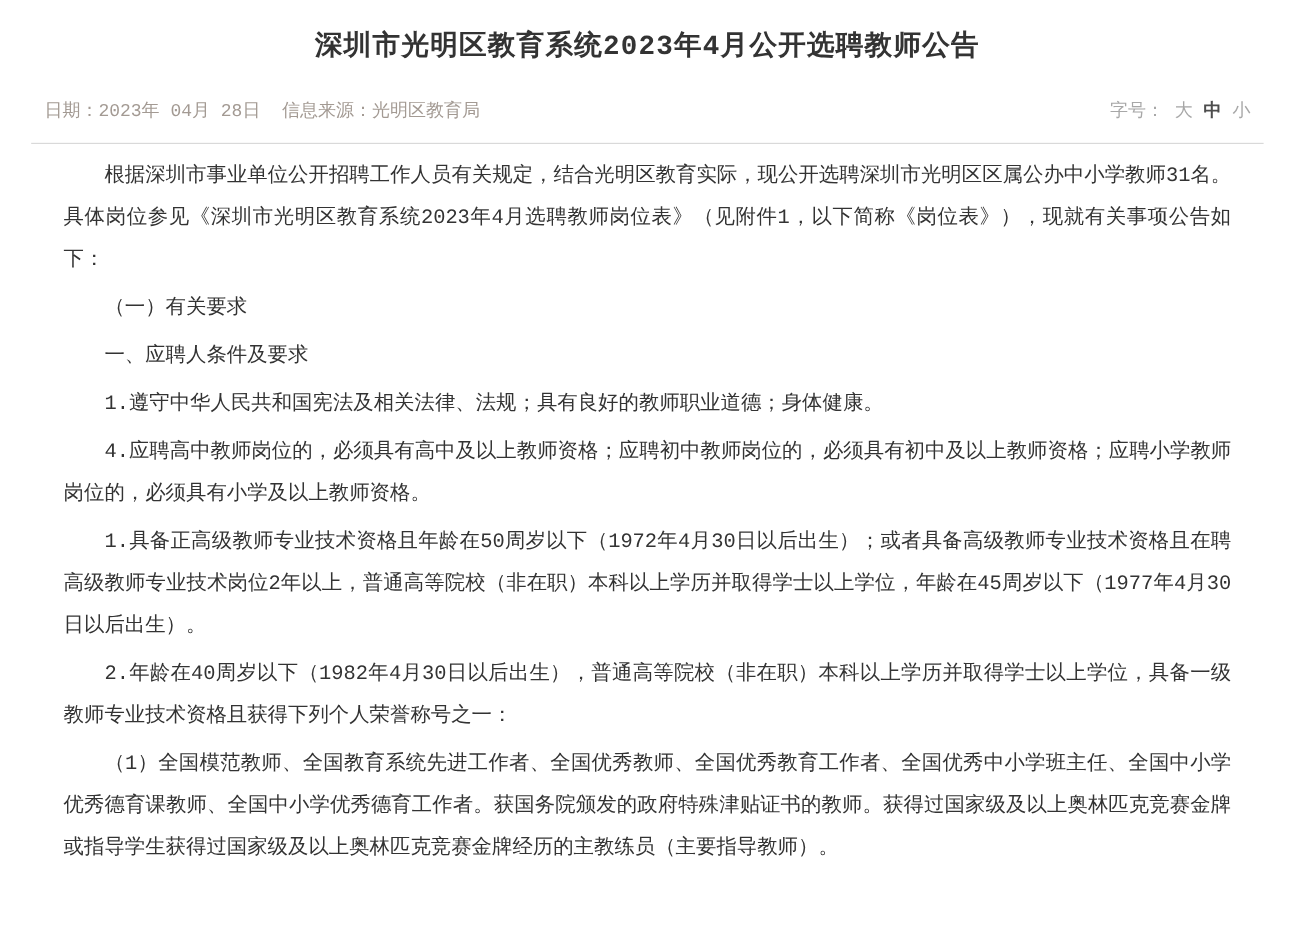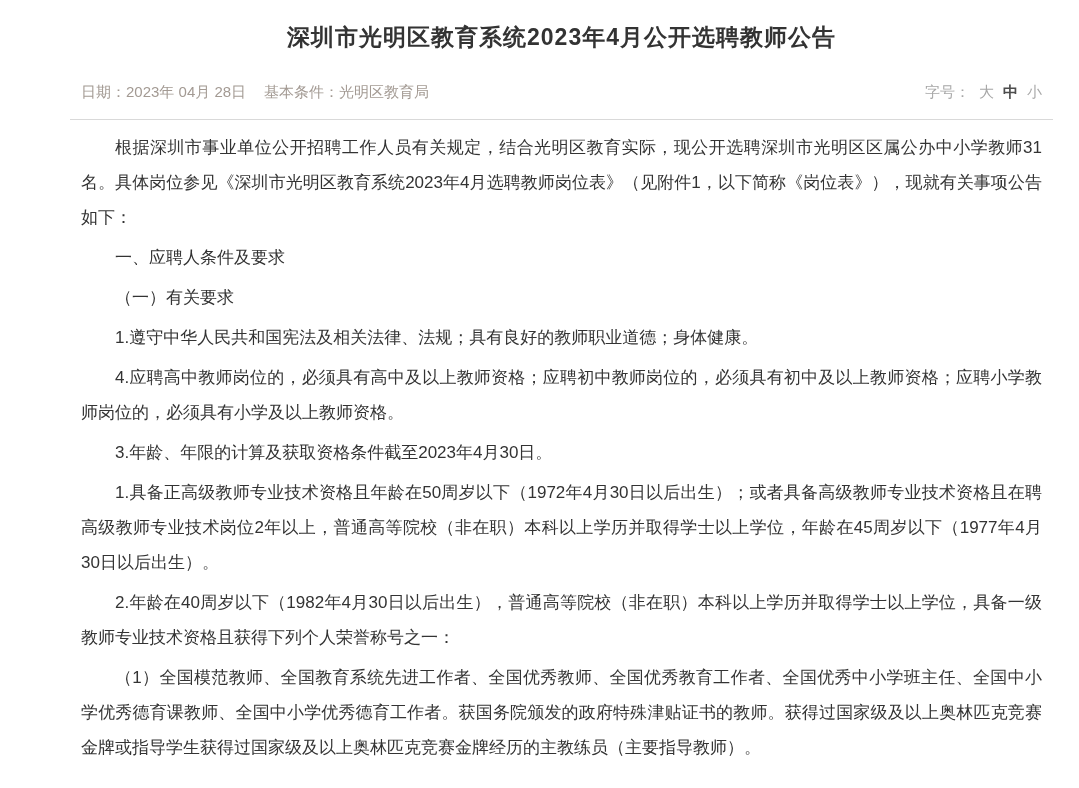--- a/index.html
+++ b/index.html
@@ -1,23 +1,22 @@
 <!DOCTYPE html>
 <html><head>
 <meta charset="utf-8">
 <style>
   html, body { margin: 0; padding: 0; background: #ffffff; }
   .page {
     width: 1079px;
     height: 788px;
     background: #ffffff;
-    font-family: Liberation Sans, sans-serif;
+    font-family: Liberation Mono, monospace;
     overflow: hidden;
     box-sizing: border-box;
-    padding-left: 44px;
   }
   .doc-title {
     margin: 0;
     padding-top: 22px;
     text-align: center;
     font-size: 23px;
     font-weight: 600;
     color: #333333;
     letter-spacing: 1px;
   }
@@ -45,48 +44,47 @@
     border-top: 1px solid #d9d9d9;
     margin: 17px 26px 0 26px;
   }
   .article {
     margin: 10px 37px 0 37px;
     font-size: 17px;
     color: #333333;
     line-height: 35px;
   }
   .article p.para {
-    margin: 5px 0;
+    margin: 5px 16px;
     text-indent: 2em;
     text-align: justify;
   }
 </style>
 </head>
 <body>
 
 <div class="page">
 
   <h1 class="doc-title">深圳市光明区教育系统2023年4月公开选聘教师公告</h1>
 
   <div class="meta-bar">
     <div class="meta-left">
-      <span>日期：</span><span>2023年 04月 28日</span><span class="meta-gap"></span><span>基本条件：</span><span>光明区教育局</span>
+      <span>日期：</span><span>2023年 04月 28日</span><span class="meta-gap"></span><span>信息来源：</span><span>光明区教育局</span>
     </div>
     <div class="meta-right">
       <span>字号：</span><span class="size-btn">大</span><span class="size-btn active">中</span><span class="size-btn">小</span>
     </div>
   </div>
 
   <hr class="divider">
 
   <div class="article">
       <p class="para">根据深圳市事业单位公开招聘工作人员有关规定，结合光明区教育实际，现公开选聘深圳市光明区区属公办中小学教师31名。具体岗位参见《深圳市光明区教育系统2023年4月选聘教师岗位表》（见附件1，以下简称《岗位表》），现就有关事项公告如下：</p>
+      <p class="para">（一）有关要求</p>
       <p class="para">一、应聘人条件及要求</p>
-      <p class="para">（一）有关要求</p>
       <p class="para">1.遵守中华人民共和国宪法及相关法律、法规；具有良好的教师职业道德；身体健康。</p>
       <p class="para">4.应聘高中教师岗位的，必须具有高中及以上教师资格；应聘初中教师岗位的，必须具有初中及以上教师资格；应聘小学教师岗位的，必须具有小学及以上教师资格。</p>
-      <p class="para">3.年龄、年限的计算及获取资格条件截至2023年4月30日。</p>
       <p class="para">1.具备正高级教师专业技术资格且年龄在50周岁以下（1972年4月30日以后出生）；或者具备高级教师专业技术资格且在聘高级教师专业技术岗位2年以上，普通高等院校（非在职）本科以上学历并取得学士以上学位，年龄在45周岁以下（1977年4月30日以后出生）。</p>
       <p class="para">2.年龄在40周岁以下（1982年4月30日以后出生），普通高等院校（非在职）本科以上学历并取得学士以上学位，具备一级教师专业技术资格且获得下列个人荣誉称号之一：</p>
       <p class="para">（1）全国模范教师、全国教育系统先进工作者、全国优秀教师、全国优秀教育工作者、全国优秀中小学班主任、全国中小学优秀德育课教师、全国中小学优秀德育工作者。获国务院颁发的政府特殊津贴证书的教师。获得过国家级及以上奥林匹克竞赛金牌或指导学生获得过国家级及以上奥林匹克竞赛金牌经历的主教练员（主要指导教师）。</p>
     </div>
 
 </div>
 
 </body></html>

